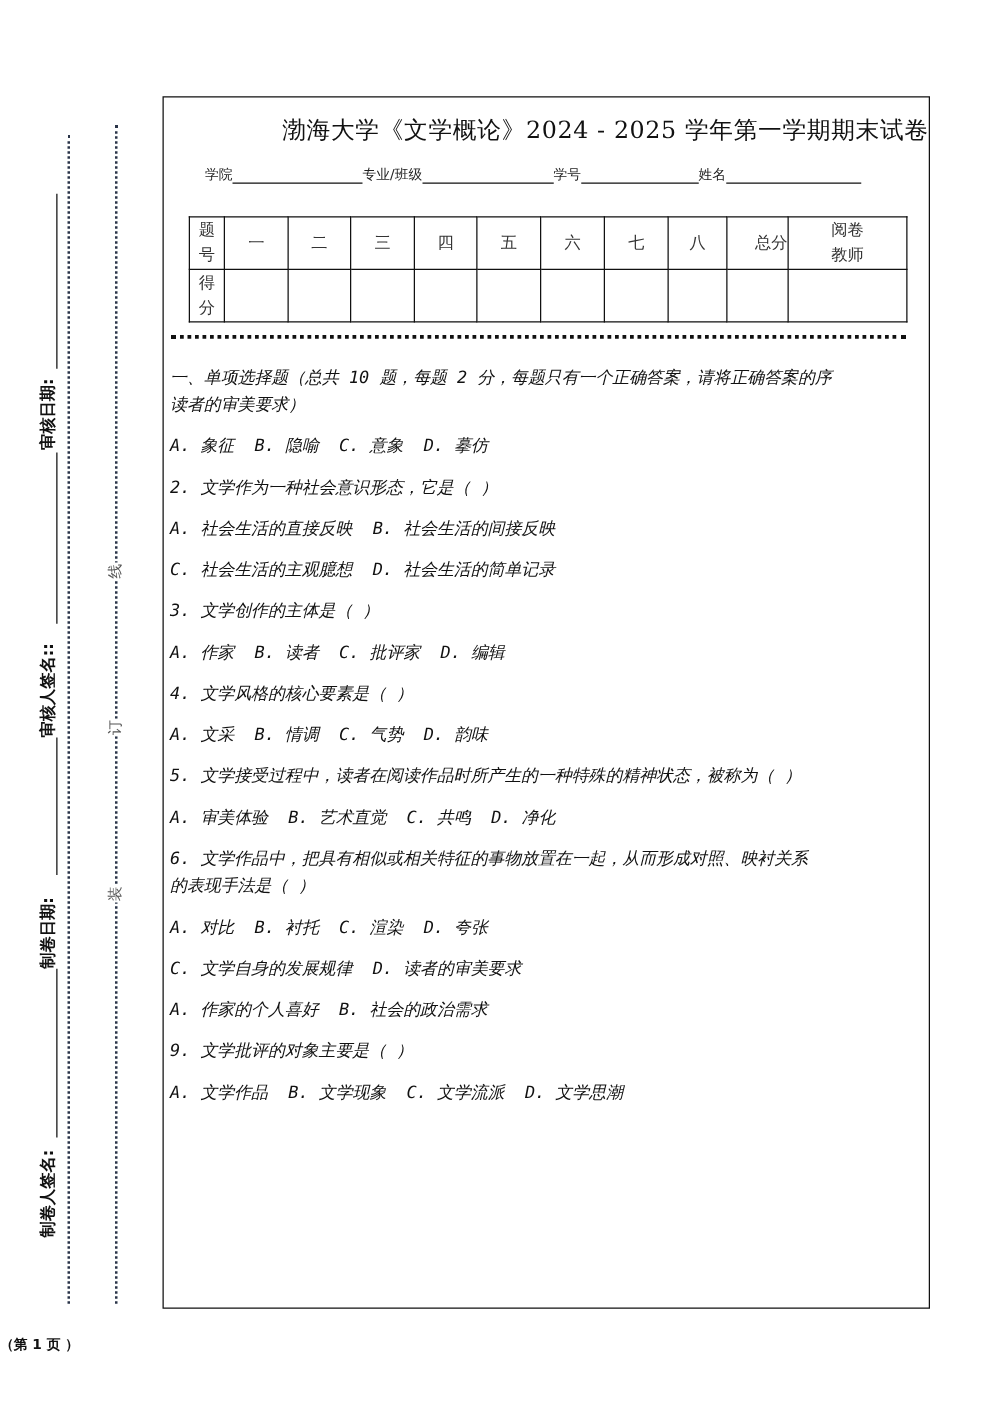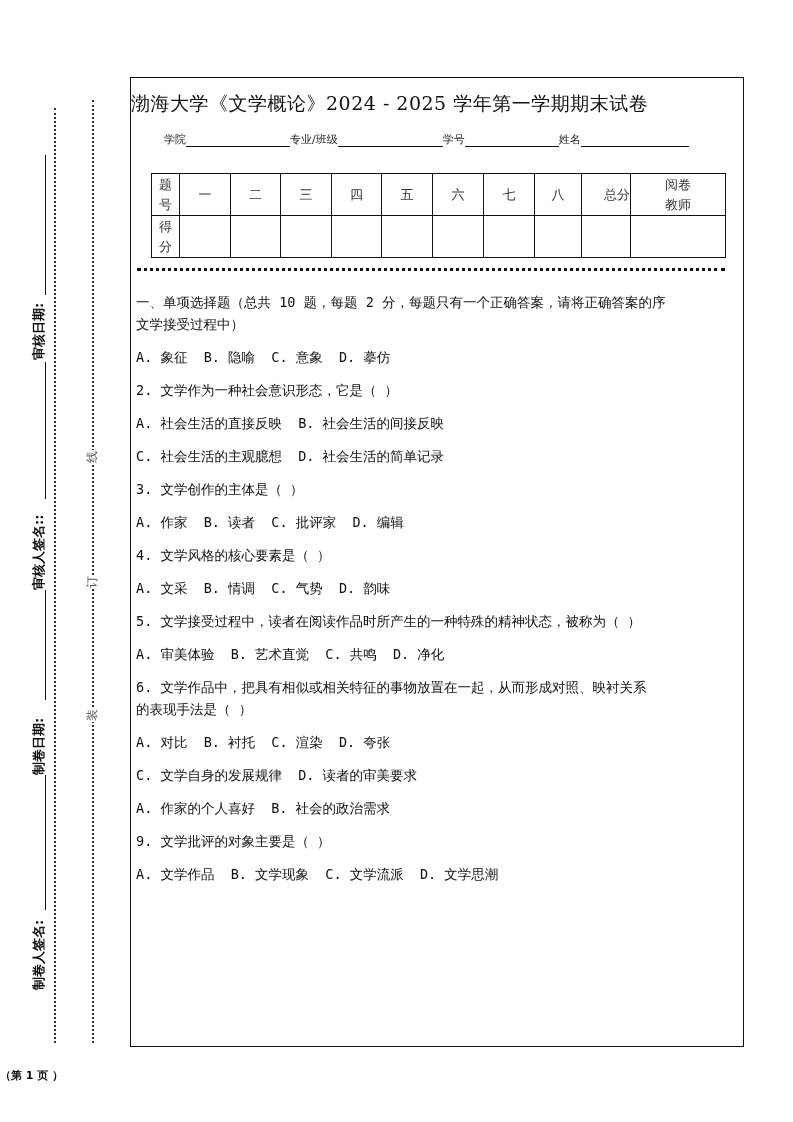--- a/index.html
+++ b/index.html
@@ -38,21 +38,21 @@
   }
   
   .frame {
     position: absolute; left: 130px; top: 77px;
     width: 614px; height: 970px;
     border: 1px solid #111;
     box-sizing: border-box;
   }
   .title {
     position: absolute; left: 0; top: 13px; width: 100%;
-    text-align: left;
+    text-align: right;
     font-size: 19px; letter-spacing: 0.5px;
     font-family: "DejaVu Serif", "Liberation Serif", serif;
   }
   .info-row {
     position: absolute; left: 33px; top: 54px;
     font-size: 11px; display: flex; align-items: flex-end;
     font-family: "DejaVu Sans", "Liberation Sans", sans-serif;
     color: #222;
   }
   .info-blank {
@@ -70,21 +70,21 @@
   }
   table.score tr { height: 42px; }
   .vtext { display: block; width: 14px; margin: 0 auto; line-height: 20px; }
   .dotsep {
     position: absolute; left: 6px; top: 190px; width: 588px; height: 0;
     border-top: 3px dotted #111;
   }
   .body-text {
     position: absolute; left: 5px; top: 213px; width: 604px;
     font-family: "DejaVu Sans Mono", "Liberation Mono", monospace;
-    font-size: 13.5px; color: #111;
+    font-size: 13.5px; color: #111; font-style: italic;
   }
   .line { line-height: 22px; margin: 0; white-space: nowrap; }
   .para { margin: 0 0 11px 0; line-height: 22px; }
   .opts { margin: 0 0 11px 0; line-height: 22px; white-space: pre; }
   .footer {
     position: absolute; left: 0; top: 1068px; width: 100%;
     font-size: 11px; font-weight: bold;
     font-family: "DejaVu Sans", "Liberation Sans", sans-serif;
   }
 </style>
@@ -159,21 +159,21 @@
       <td></td>
     </tr>
   </tbody>
     </table>
 
   <div class="dotsep"></div>
 
   <div class="body-text">
     <div class="para">
       <div class="line">一、单项选择题（总共 10 题，每题 2 分，每题只有一个正确答案，请将正确答案的序</div>
-      <div class="line">文学接受过程中）</div>
+      <div class="line">读者的审美要求）</div>
     </div>
 
     <div>
       <div class="opts">A. 象征  B. 隐喻  C. 意象  D. 摹仿</div>
     </div>
 
     <div>
       <div class="para">
         <div class="line">2. 文学作为一种社会意识形态，它是（  ）</div>
       </div>

